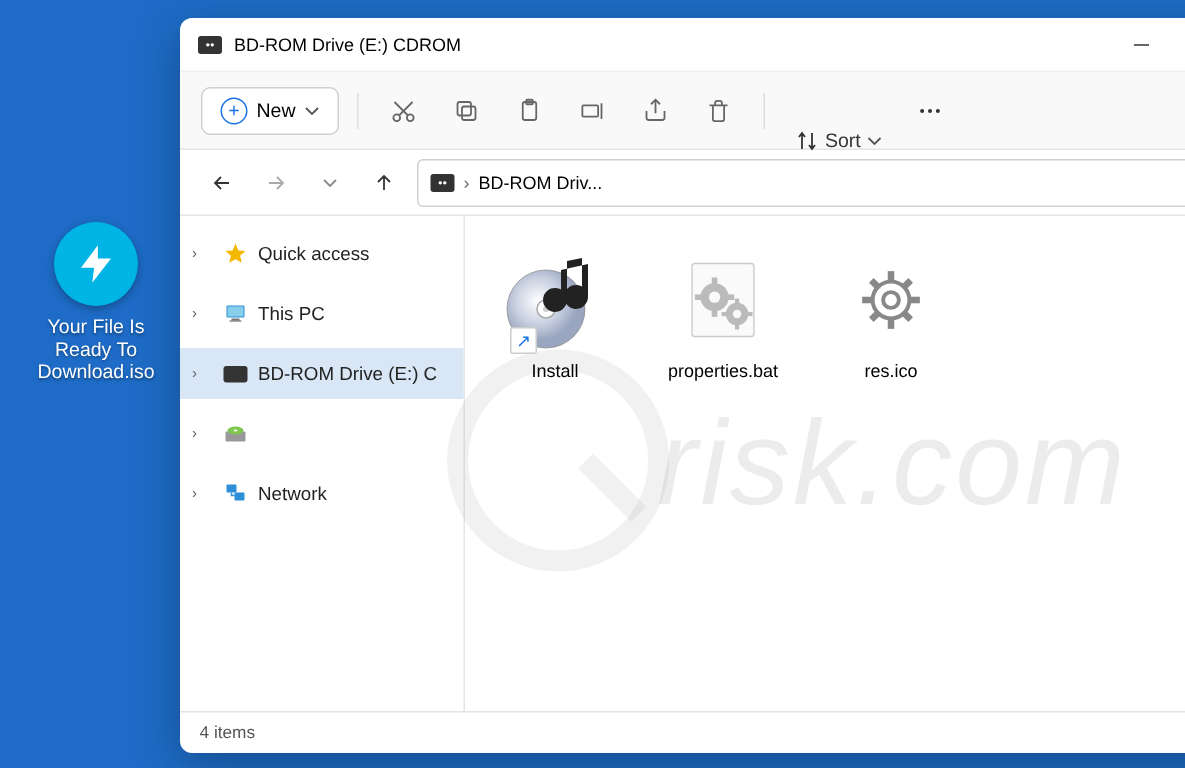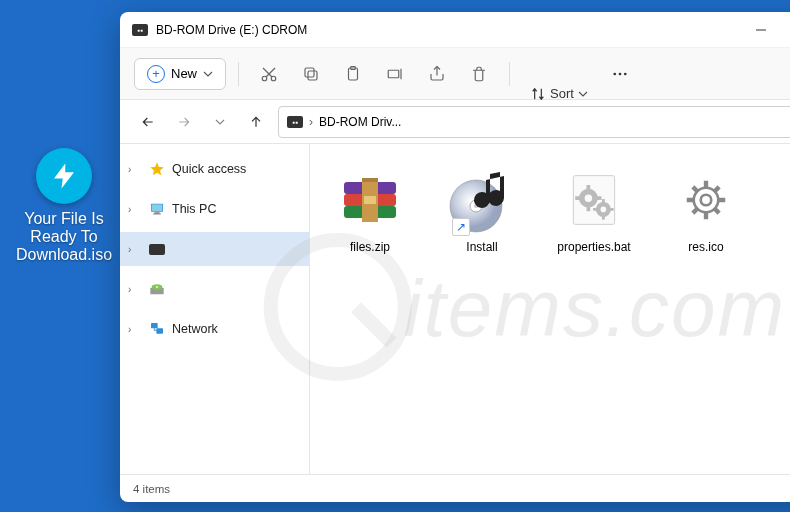--- a/index.html
+++ b/index.html
@@ -1,19 +1,19 @@
 <!DOCTYPE html>
 <html><head>
 <meta charset="utf-8">
 <style>
 * { margin: 0; padding: 0; box-sizing: border-box; font-family: 'Segoe UI', sans-serif; }
 body { width: 790px; height: 512px; background: #1e6cc7; position: relative; overflow: hidden; }
 .desktop-icon { position: absolute; left: 24px; top: 148px; width: 80px; display: flex; flex-direction: column; align-items: center; color: white; }
 .desktop-icon-circle { width: 56px; height: 56px; background: #00b4e6; border-radius: 50%; display: flex; align-items: center; justify-content: center; box-shadow: 0 2px 6px rgba(0,0,0,0.3); }
-.desktop-icon-label { font-size: 16px; text-align: center; margin-top: 6px; text-shadow: 0 1px 2px rgba(0,0,0,0.4); }
+.desktop-icon-label { font-size: 13px; text-align: center; margin-top: 6px; text-shadow: 0 1px 2px rgba(0,0,0,0.4); }
 .window { position: absolute; left: 120px; top: 12px; width: 760px; height: 490px; background: white; border-radius: 8px; box-shadow: 0 8px 32px rgba(0,0,0,0.3); display: flex; flex-direction: column; overflow: hidden; }
 .titlebar { height: 36px; display: flex; align-items: center; padding: 0 4px 0 12px; border-bottom: 1px solid #f0f0f0; }
 .titlebar-icon { width: 16px; height: 12px; background: #333; border-radius: 2px; margin-right: 8px; display: flex; align-items: center; justify-content: center; color: white; font-size: 5px; }
 .titlebar-title { font-size: 12px; flex: 1; }
 .win-controls { display: flex; }
 .win-btn { width: 46px; height: 32px; display: flex; align-items: center; justify-content: center; color: #333; }
 .toolbar { height: 52px; display: flex; align-items: center; padding: 0 14px; gap: 6px; border-bottom: 1px solid #e5e5e5; background: #f9f9f9; }
 .new-btn { display: flex; align-items: center; gap: 6px; padding: 6px 12px; border: 1px solid #d0d0d0; border-radius: 6px; font-size: 13px; background: white; }
 .new-btn-icon { width: 18px; height: 18px; border: 1.5px solid #1a73e8; border-radius: 50%; display: flex; align-items: center; justify-content: center; color: #1a73e8; font-size: 13px; line-height: 1; }
 .tb-sep { width: 1px; height: 24px; background: #ddd; margin: 0 6px; }
@@ -213,20 +213,21 @@
             </svg>
           </span>
         <span>This PC</span>
       </div>
       <div style="height:6px"></div>
       <div class="side-item selected">
         <span class="side-chevron">›</span>
         <span class="side-icon">
             <div style="width:16px;height:11px;background:#333;border-radius:2px"></div>
           </span>
+        <span>BD-ROM Drive (E:) C</span>
       </div>
       <div style="height:6px"></div>
       <div class="side-item">
         <span class="side-chevron">›</span>
         <span class="side-icon">
             <svg width="16" height="16" viewBox="0 0 24 24">
               <rect x="2" y="10" width="20" height="10" rx="1" fill="#999"></rect>
               <ellipse cx="12" cy="9" rx="8" ry="4" fill="#7ec850"></ellipse>
               <ellipse cx="12" cy="9" rx="2" ry="1" fill="#fff"></ellipse>
             </svg>
@@ -240,35 +241,22 @@
               <rect x="3" y="3" width="10" height="8" rx="1" fill="#2e8fd8"></rect>
               <rect x="11" y="11" width="10" height="8" rx="1" fill="#2e8fd8"></rect>
               <path d="M8 11 v3 h3" fill="none" stroke="#2e8fd8" stroke-width="1.5"></path>
             </svg>
           </span>
         <span>Network</span>
       </div>
     </div>
 
     <div class="content">
-      <div class="watermark">items.com</div>
-
-      <div class="file-item">
-        <div class="file-icon-box">
-          <svg width="64" height="64" viewBox="0 0 64 64">
-            <rect x="6" y="14" width="52" height="12" rx="3" fill="#6a3aa0"></rect>
-            <rect x="6" y="26" width="52" height="12" rx="3" fill="#d9443a"></rect>
-            <rect x="6" y="38" width="52" height="12" rx="3" fill="#2a873f"></rect>
-            <rect x="24" y="10" width="16" height="44" fill="#c9984a"></rect>
-            <rect x="26" y="28" width="12" height="8" fill="#e8c878"></rect>
-            <rect x="24" y="10" width="16" height="4" fill="#aa8040"></rect>
-          </svg>
-        </div>
-        <span>files.zip</span>
-      </div>
+      <div class="watermark">risk.com</div>
+
 
       <div class="file-item">
         <div class="file-icon-box">
           <svg width="68" height="68" viewBox="0 0 68 68">
             <defs>
                 <radialGradient id="dg" cx="40%" cy="40%">
                   <stop offset="0%" stop-color="#fff"></stop>
                   <stop offset="60%" stop-color="#c8d0e0"></stop>
                   <stop offset="100%" stop-color="#9aa5c0"></stop>
                 </radialGradient>

